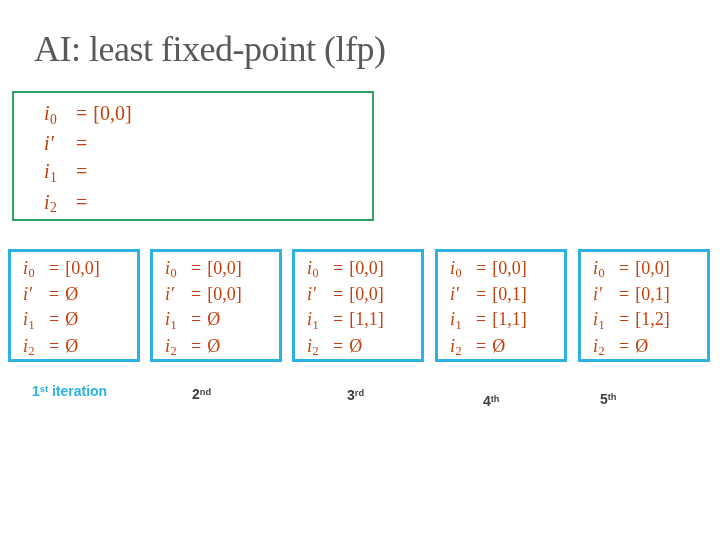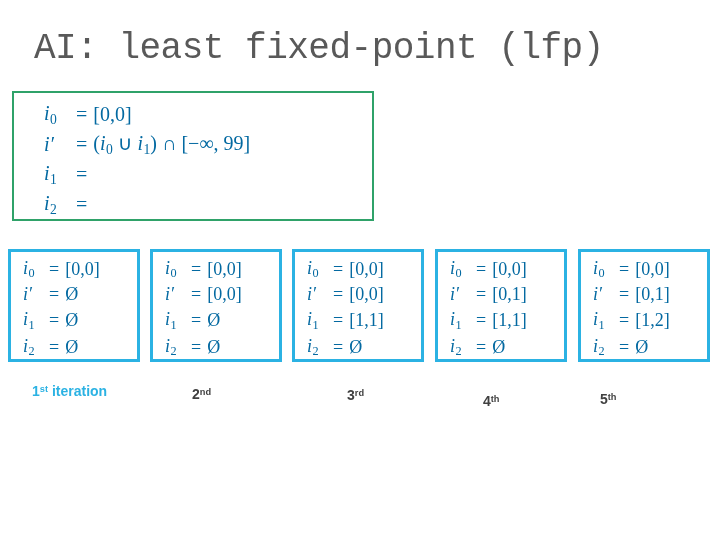--- a/index.html
+++ b/index.html
@@ -14,21 +14,21 @@
     overflow: hidden;
     font-family: "Liberation Sans", sans-serif;
     -webkit-font-smoothing: antialiased;
   }
 
   
   #slide-title {
     position: absolute;
     left: 34px;
     top: 28px;
-    font-family: Liberation Mono, monospace;
+    font-family: Liberation Serif, serif;
     font-size: 36px;
     font-weight: 300;
     letter-spacing: -0.5px;
     color: #595959;
     white-space: nowrap;
   }
 
   
   #definition-box {
     position: absolute;
@@ -42,24 +42,24 @@
   }
   #definition-box .eq-list {
     position: absolute;
     left: 30px;
     top: 6px;
   }
 
   
   .eq-row {
     display: flex;
-    align-items: center;
+    align-items: flex-start;
     font-family: "Liberation Serif", serif;
     font-size: 19px;
-    color: #0369a1;
+    color: #c2410c;
     line-height: 1.37;
     white-space: nowrap;
   }
   .eq-lhs {
     font-style: italic;
     min-width: 26px;
     display: inline-block;
   }
   .eq-eq {
     padding: 0 6px 0 2px;
@@ -144,21 +144,20 @@
 <div id="definition-box" style="border-color: rgb(47, 162, 105);">
   <div class="eq-list">
       <div class="eq-row">
         <span class="eq-lhs">i<sub>0</sub></span>
         <span class="eq-eq">=</span>
         <span class="eq-rhs">[0,0]</span>
       </div>
       <div class="eq-row">
         <span class="eq-lhs">i<span class="prime">′</span></span>
         <span class="eq-eq">=</span>
-        <span class="eq-rhs">(<span class="it">i<sub>0</sub></span> ∪ <span class="it">i<sub>1</sub></span>) ∩ [−∞, 99]</span>
       </div>
       <div class="eq-row">
         <span class="eq-lhs">i<sub>1</sub></span>
         <span class="eq-eq">=</span>
       </div>
       <div class="eq-row">
         <span class="eq-lhs">i<sub>2</sub></span>
         <span class="eq-eq">=</span>
       </div>
     </div>

